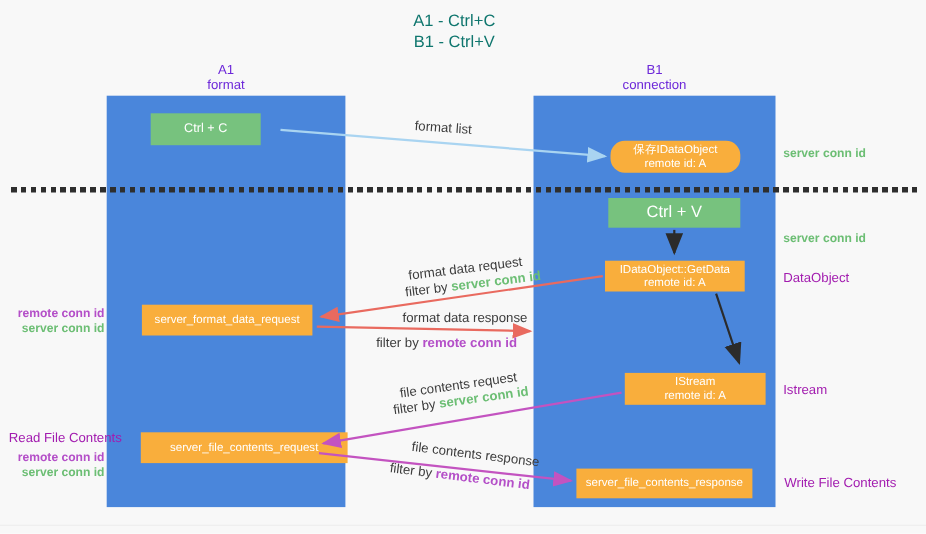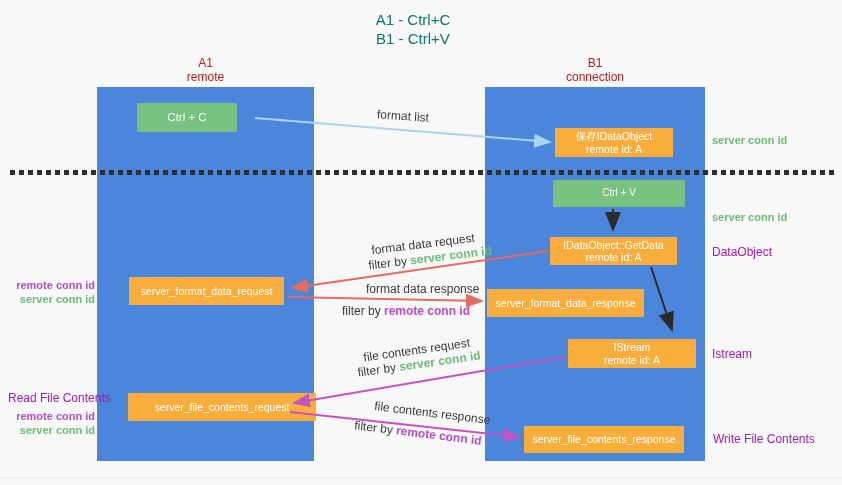--- a/index.html
+++ b/index.html
@@ -7,21 +7,21 @@
     position: relative;
     width: 842px; height: 485px;
     background: #F8F8F8;
     font-family: "Liberation Sans", sans-serif;
     overflow: hidden;
   }
   .title {
     position:absolute; top:10px; left:0; right:16px;
     text-align:center; font-size:15px; line-height:19px; color:#0f766e;
   }
-  .col-header { position:absolute; text-align:center; font-size:12px; line-height:14px; color:#b91c1c; top:56px; }
+  .col-header { position:absolute; text-align:center; font-size:12px; line-height:14px; color:#6d28d9; top:56px; }
   .col-header.left  { left:97px;  width:217px; }
   .col-header.right { left:485px; width:220px; }
   .lifeline { position:absolute; top:87px; height:374px; background:#4A86DB; }
   .lifeline.left  { left:97px;  width:217px; }
   .lifeline.right { left:485px; width:220px; }
   .dotted-divider {
     position:absolute; left:10px; right:4px; top:170px; height:5px;
     background: repeating-linear-gradient(90deg, #2E2E2E 0 5px, transparent 5px 9px);
   }
   .node {
@@ -53,57 +53,54 @@
 
 <div class="canvas">
 
   <div class="title">
     <div>A1 - Ctrl+C</div>
     <div>B1 - Ctrl+V</div>
   </div>
 
   <div class="col-header left">
     <div>A1</div>
-    <div>remote</div>
+    <div>format</div>
   </div>
   <div class="col-header right">
     <div>B1</div>
     <div>connection</div>
   </div>
 
   <div class="lifeline left"></div>
   <div class="lifeline right"></div>
 
   <div class="dotted-divider"></div>
 
   <div class="node green" style="left:137px; top:103px; width:100px; height:29px; font-size:11.5px;">
     <span>Ctrl + C</span>
   </div>
 
-  <div class="node orange" style="left:555px; top:128px; width:118px; height:29px;">
+  <div class="node orange" style="left:555px; top:128px; width:118px; height:29px;border-radius:13px;">
     <span>保存IDataObject</span>
     <span>remote id: A</span>
   </div>
 
-  <div class="node green" style="left:553px; top:180px; width:132px; height:27px; font-size:10px;text-align:center;">
+  <div class="node green" style="left:553px; top:180px; width:120px; height:27px; font-size:15px;text-align:center;">
     <span>Ctrl + V</span>
   </div>
 
   <div class="node orange" style="left:550px; top:237px; width:127px; height:28px;">
     <span>IDataObject::GetData</span>
     <span>remote id: A</span>
   </div>
 
   <div class="node orange" style="left:129px; top:277px; width:155px; height:28px;">
     <span>server_format_data_request</span>
   </div>
 
-  <div class="node orange" style="left:487px; top:289px; width:157px; height:28px;">
-    <span>server_format_data_response</span>
-  </div>
 
   <div class="node orange" style="left:568px; top:339px; width:128px; height:29px;">
     <span>IStream</span>
     <span>remote id: A</span>
   </div>
 
   <div class="node orange" style="left:128px; top:393px; width:188px; height:28px;">
     <span>server_file_contents_request</span>
   </div>
 

